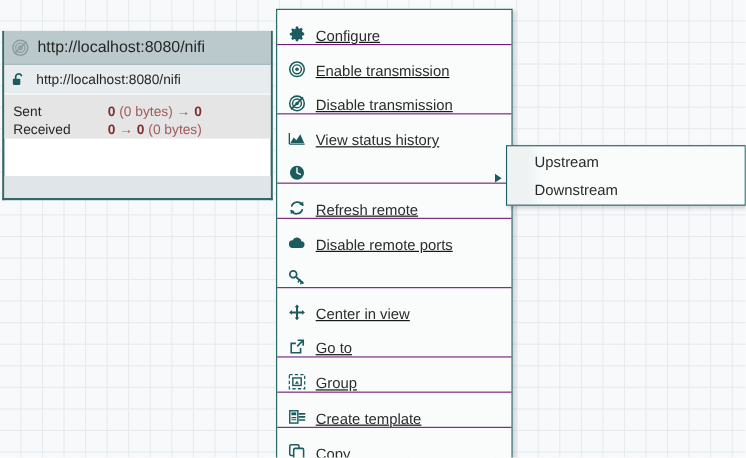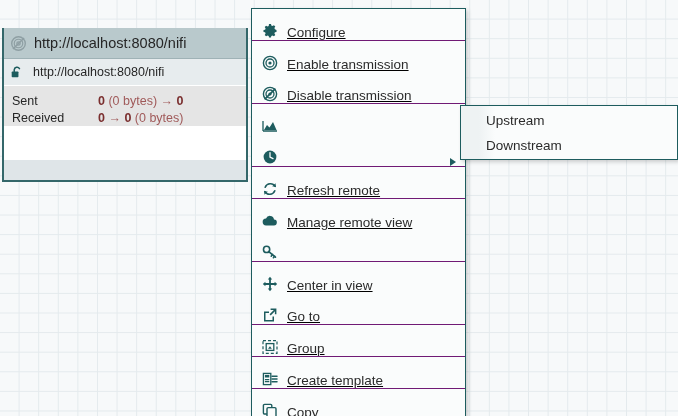--- a/index.html
+++ b/index.html
@@ -143,21 +143,21 @@
     width: 0; height: 0;
     border-left: 6px solid #1d5c5e;
     border-top: 4.5px solid transparent;
     border-bottom: 4.5px solid transparent;
   }
 
   
   #submenu {
     position: absolute;
     left: 460px;
-    top: 105px;
+    top: 132px;
     width: 218px;
     height: 55px;
     background: #fafcfc;
     border: 1.5px solid #1d5c5e;
     box-sizing: border-box;
     box-shadow: 2px 2px 4px rgba(0,0,0,0.18);
     background-image: linear-gradient(to right, #eef2f3 0px, #eef2f3 18px, #fafcfc 34px);
   }
   .submenu-item {
     display: flex;
@@ -251,20 +251,21 @@
         </div>
       </div>
       <div class="menu-group">
         <div class="menu-item">
           <span class="mi-icon">
             <svg width="16" height="16" viewBox="0 0 16 16">
               <path d="M1 13 V3 M1 13 H15" stroke="#1d5c5e" stroke-width="1.3" fill="none"></path>
               <path d="M2 12 L5 7 L7.5 9.5 L11 4 L14.5 12 Z" fill="#1d5c5e"></path>
             </svg>
           </span>
+          <span class="mi-label">View status history</span>
         </div>
         <div class="menu-item">
           <span class="mi-icon">
             <svg width="16" height="16" viewBox="0 0 16 16">
               <circle cx="8" cy="8" r="6.4" fill="#1d5c5e"></circle>
               <path d="M8 3.6 V8 L11 9.6" stroke="#fafcfc" stroke-width="1.3" fill="none" stroke-linecap="round"></path>
             </svg>
           </span>
           <span class="mi-arrow"></span>
         </div>
@@ -282,21 +283,21 @@
           <span class="mi-label">Refresh remote</span>
         </div>
       </div>
       <div class="menu-group">
         <div class="menu-item">
           <span class="mi-icon">
             <svg width="16" height="16" viewBox="0 0 16 16">
               <path d="M4.3 12.4h7.4a3 3 0 0 0 .3-6 4.2 4.2 0 0 0-8-1 3.2 3.2 0 0 0 .3 7z" fill="#1d5c5e"></path>
             </svg>
           </span>
-          <span class="mi-label">Manage remote view</span>
+          <span class="mi-label">Disable remote ports</span>
         </div>
         <div class="menu-item">
           <span class="mi-icon">
             <svg width="16" height="16" viewBox="0 0 16 16">
               <circle cx="4.6" cy="5.4" r="3.1" fill="none" stroke="#1d5c5e" stroke-width="1.6"></circle>
               <path d="M6.8 7.6 L13.4 13.2" stroke="#1d5c5e" stroke-width="1.7" stroke-linecap="round"></path>
               <path d="M10.6 10.4 L9.2 12.2 M12.6 12.2 L11.4 13.8" stroke="#1d5c5e" stroke-width="1.5" stroke-linecap="round"></path>
             </svg>
           </span>
         </div>

